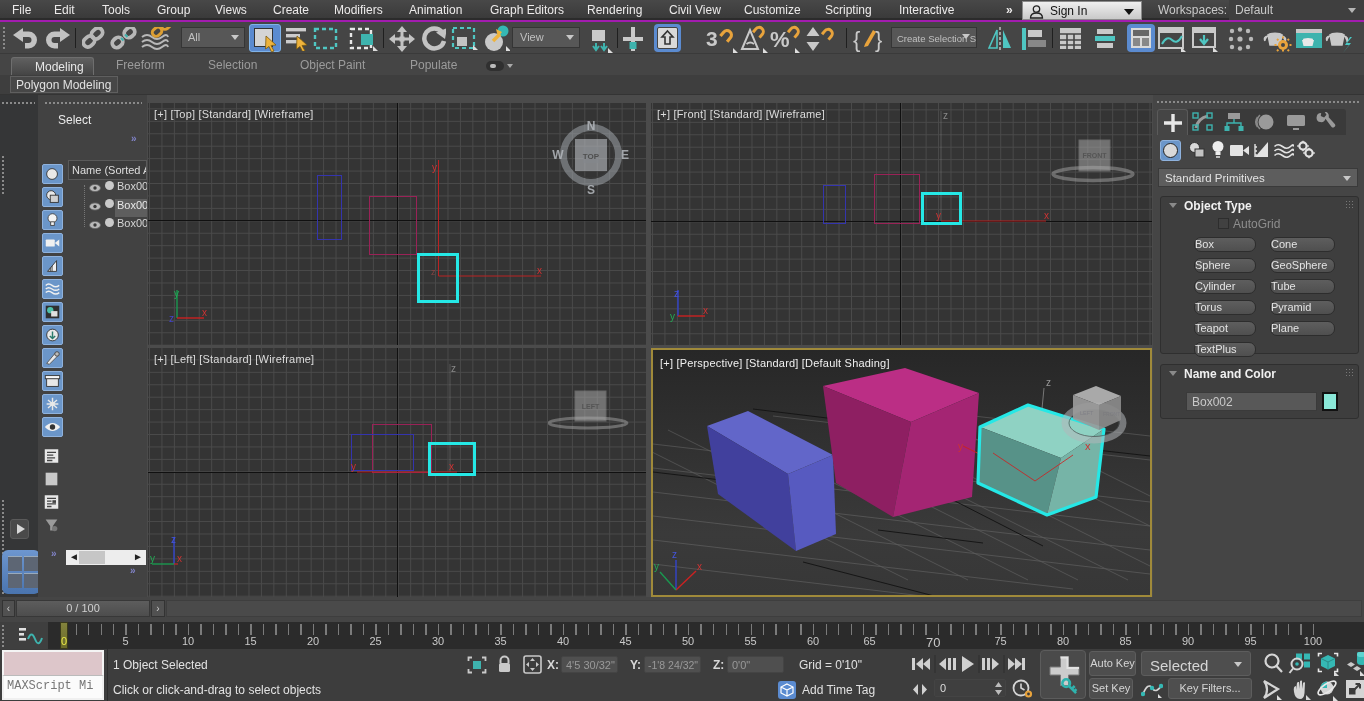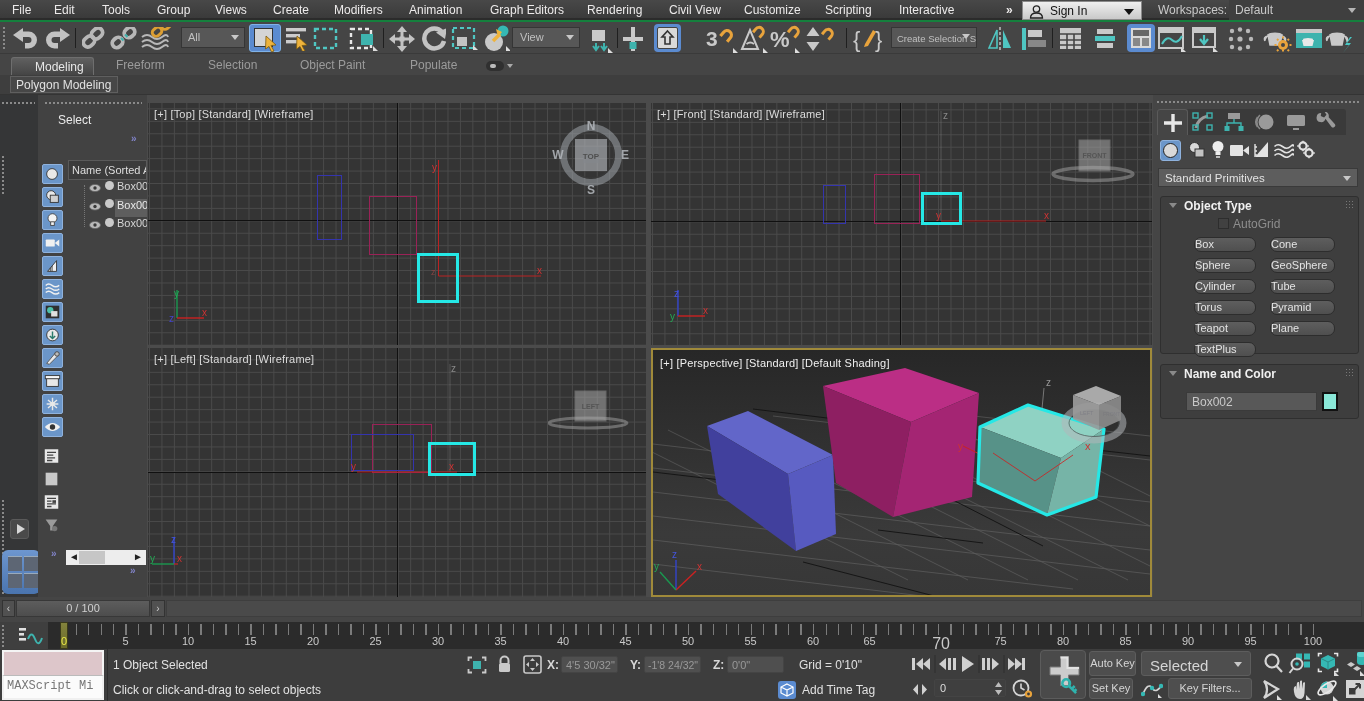--- a/index.html
+++ b/index.html
@@ -1,19 +1,19 @@
 <!DOCTYPE html>
 <html><head>
 <meta charset="utf-8">
 <style>
 * { margin:0; padding:0; box-sizing:border-box; }
 html,body { width:1364px; height:701px; overflow:hidden; background:#444; }
 body, div, span { font-family:"Liberation Sans", sans-serif; }
 .abs { position:absolute; }
-#root { position:absolute; top:0; left:0; width:1364px; height:701px; background:#15803d; overflow:hidden; }
+#root { position:absolute; top:0; left:0; width:1364px; height:701px; background:#a21caf; overflow:hidden; }
 
 
 #menubar { left:0; top:0; width:1364px; height:20px; background:linear-gradient(#484848,#3a3a3a); border-bottom:2px solid #2b2b2b; }
 .mitem { position:absolute; top:3px; font-size:12px; color:#eceaea; }
 
 
 #toolbar { left:0; top:22px; width:1364px; height:32px; background:#454545; border-bottom:1px solid #3a3a3a; }
 .tsep { position:absolute; top:6px; width:1px; height:20px; background:#1f1f1f; }
 .tdd { position:absolute; background:#575757; border:1px solid #353535; color:#c0c0c0; font-size:11px; }
 .tdd .arr { position:absolute; right:5px; top:7px; width:0; height:0; border-left:4px solid transparent; border-right:4px solid transparent; border-top:5px solid #c8c8c8; }
@@ -790,21 +790,21 @@
         <span class="abs" style="left:301px;top:13px;width:24px;text-align:center;font-size:11px;color:#c9c9c9">20</span>
         <span class="abs" style="left:363.5px;top:13px;width:24px;text-align:center;font-size:11px;color:#c9c9c9">25</span>
         <span class="abs" style="left:426px;top:13px;width:24px;text-align:center;font-size:11px;color:#c9c9c9">30</span>
         <span class="abs" style="left:488.5px;top:13px;width:24px;text-align:center;font-size:11px;color:#c9c9c9">35</span>
         <span class="abs" style="left:551px;top:13px;width:24px;text-align:center;font-size:11px;color:#c9c9c9">40</span>
         <span class="abs" style="left:613.5px;top:13px;width:24px;text-align:center;font-size:11px;color:#c9c9c9">45</span>
         <span class="abs" style="left:676px;top:13px;width:24px;text-align:center;font-size:11px;color:#c9c9c9">50</span>
         <span class="abs" style="left:738.5px;top:13px;width:24px;text-align:center;font-size:11px;color:#c9c9c9">55</span>
         <span class="abs" style="left:801px;top:13px;width:24px;text-align:center;font-size:11px;color:#c9c9c9">60</span>
         <span class="abs" style="left:863.5px;top:13px;width:24px;font-size:11px;color:#c9c9c9">65</span>
-        <span class="abs" style="left:926px;top:13px;width:24px;text-align:right;font-size:16px;color:#c9c9c9">70</span>
+        <span class="abs" style="left:926px;top:13px;width:24px;text-align:left;font-size:13px;color:#c9c9c9">70</span>
         <span class="abs" style="left:988.5px;top:13px;width:24px;text-align:center;font-size:11px;color:#c9c9c9">75</span>
         <span class="abs" style="left:1051px;top:13px;width:24px;text-align:center;font-size:11px;color:#c9c9c9">80</span>
         <span class="abs" style="left:1113.5px;top:13px;width:24px;text-align:center;font-size:11px;color:#c9c9c9">85</span>
         <span class="abs" style="left:1176px;top:13px;width:24px;text-align:center;font-size:11px;color:#c9c9c9">90</span>
         <span class="abs" style="left:1238.5px;top:13px;width:24px;text-align:center;font-size:11px;color:#c9c9c9">95</span>
         <span class="abs" style="left:1301px;top:13px;width:24px;text-align:center;font-size:11px;color:#c9c9c9">100</span>
       </div>
     <div class="abs" style="left:60px;top:0;width:8px;height:27px;background:linear-gradient(#83833c,#6a6a2a);border:1px solid #3a3a1a;"></div>
     <span class="abs" style="left:61px;top:13px;font-size:11px;color:#e8e846;">0</span>
   </div>

